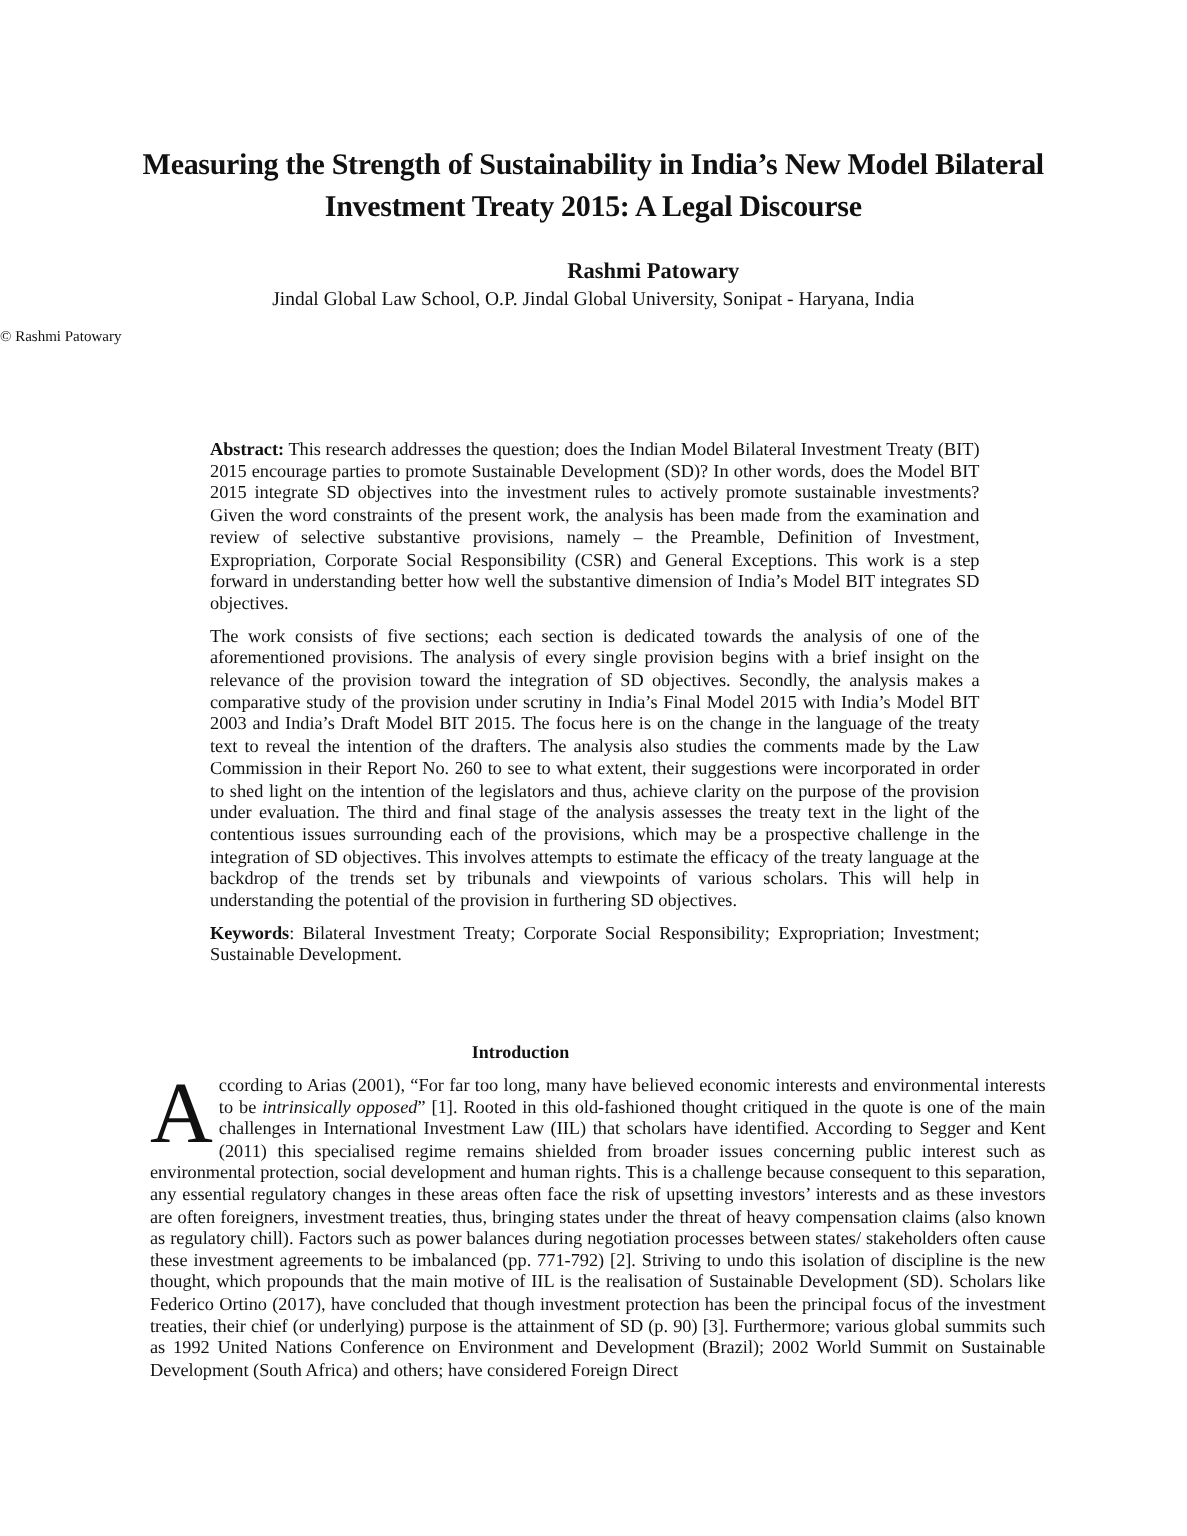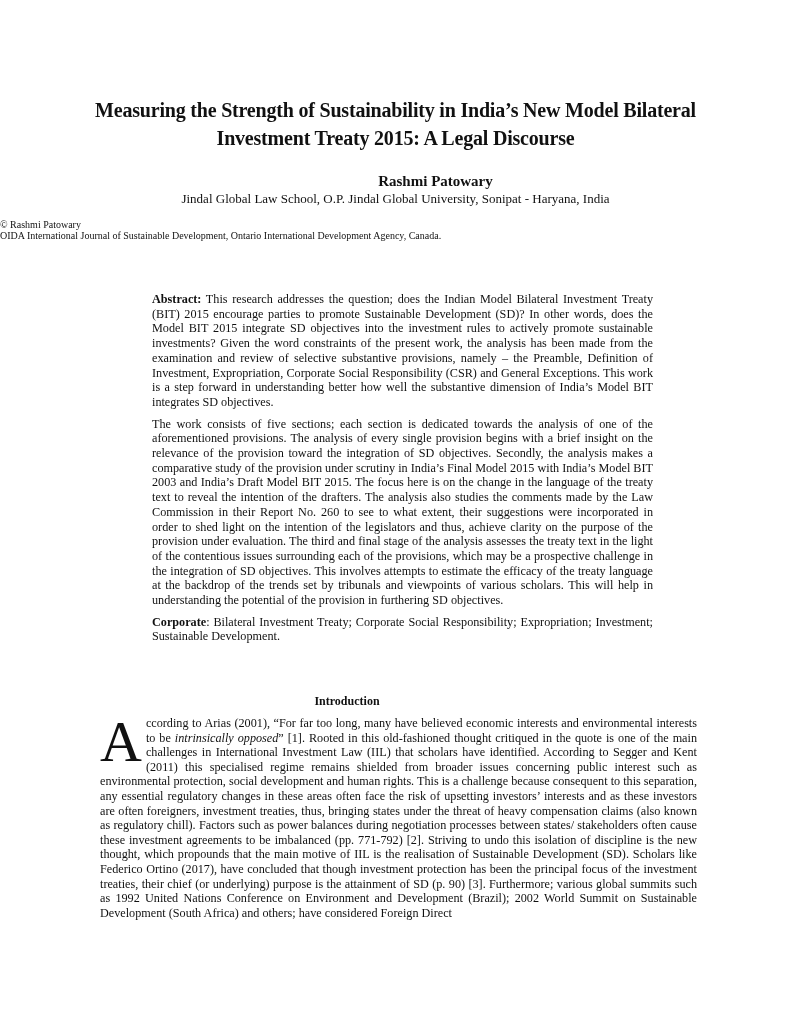--- a/index.html
+++ b/index.html
@@ -23,21 +23,21 @@
   }
   .meta {
     position: absolute; left: 0; top: 219px; width: 791px;
     text-align: left; font-size: 10px; line-height: 11px;
   }
   .meta div { white-space: nowrap; }
   .abstract-block {
     position: absolute; left: 140px; top: 292px; width: 513px;
     font-size: 12.2px; line-height: 14.7px; text-align: justify;
   }
-  .abstract-block p { margin: 0 0 7px 12px; }
+  .abstract-block p { margin: 0 0 7px 0; }
   .abstract-block b { font-weight: bold; }
   .intro-heading {
     position: absolute; left: 0; top: 694px; width: 694px;
     text-align: center; font-weight: bold; font-size: 12px; line-height: 14px;
   }
   .intro-body {
     position: absolute; left: 100px; top: 716px; width: 597px;
     font-size: 12.2px; line-height: 14.6px; text-align: justify;
   }
   .intro-body p { margin: 0; }
@@ -52,27 +52,26 @@
 
 <div class="page">
 
   <div class="title">Measuring the Strength of Sustainability in India’s New Model Bilateral Investment Treaty 2015: A Legal Discourse</div>
 
   <div class="author">Rashmi Patowary</div>
   <div class="affil">Jindal Global Law School, O.P. Jindal Global University, Sonipat - Haryana, India</div>
 
   <div class="meta">
     <div>© Rashmi Patowary</div>
-    <div>OIDA International Journal of Sustainable Development, Ontario International Development Agency, Canada.</div>
   </div>
 
   <div class="abstract-block">
     <p><b>Abstract:</b><span> This research addresses the question; does the Indian Model Bilateral Investment Treaty (BIT) 2015 encourage parties to promote Sustainable Development (SD)?  In other words, does the Model BIT 2015 integrate SD objectives into the investment rules to actively promote sustainable investments? Given the word constraints of the present work, the analysis has been made from the examination and review of selective substantive provisions, namely – the Preamble, Definition of Investment, Expropriation, Corporate Social Responsibility (CSR) and General Exceptions. This work is a step forward in understanding better how well the substantive dimension of India’s Model BIT integrates SD objectives.</span></p>
     <p>The work consists of five sections; each section is dedicated towards the analysis of one of the aforementioned provisions. The analysis of every single provision begins with a brief insight on the relevance of the provision toward the integration of SD objectives. Secondly, the analysis makes a comparative study of the provision under scrutiny in India’s Final Model 2015 with India’s Model BIT 2003 and India’s Draft Model BIT 2015. The focus here is on the change in the language of the treaty text to reveal the intention of the drafters. The analysis also studies the comments made by the Law Commission in their Report No. 260 to see to what extent, their suggestions were incorporated in order to shed light on the intention of the legislators and thus, achieve clarity on the purpose of the provision under evaluation. The third and final stage of the analysis assesses the treaty text in the light of the contentious issues surrounding each of the provisions, which may be a prospective challenge in the integration of SD objectives. This involves attempts to estimate the efficacy of the treaty language at the backdrop of the trends set by tribunals and viewpoints of various scholars. This will help in understanding the potential of the provision in furthering SD objectives.</p>
-    <p><b>Corporate</b><span>: Bilateral Investment Treaty; Corporate Social Responsibility; Expropriation; Investment; Sustainable Development.</span></p>
+    <p><b>Keywords</b><span>: Bilateral Investment Treaty; Corporate Social Responsibility; Expropriation; Investment; Sustainable Development.</span></p>
   </div>
 
   <div class="intro-heading">Introduction</div>
 
   <div class="intro-body">
     <p><span class="dropcap">A</span><span>ccording to Arias (2001), “For far too long, many have believed economic interests and environmental interests to be </span><i>intrinsically opposed</i><span>” [1]. Rooted in this old-fashioned thought critiqued in the quote is one of the main challenges in International Investment Law (IIL) that scholars have identified. According to Segger and Kent (2011) this specialised regime remains shielded from broader issues concerning public interest such as environmental protection, social development and human rights. This is a challenge because consequent to this separation, any essential regulatory changes in these areas often face the risk of upsetting investors’ interests and as these investors are often foreigners, investment treaties, thus, bringing states under the threat of heavy compensation claims (also known as regulatory chill). Factors such as power balances during negotiation processes between states/ stakeholders often cause these investment agreements to be imbalanced (pp. 771-792) [2]. Striving to undo this isolation of discipline is the new thought, which propounds that the main motive of IIL is the realisation of Sustainable Development (SD). Scholars like Federico Ortino (2017), have concluded that though investment protection has been the principal focus of the investment treaties, their chief (or underlying) purpose is the attainment of SD (p. 90) [3]. Furthermore; various global summits such as 1992 United Nations Conference on Environment and Development (Brazil); 2002 World Summit on Sustainable Development (South Africa) and others; have considered Foreign Direct</span></p>
   </div>
 
 </div>
 

